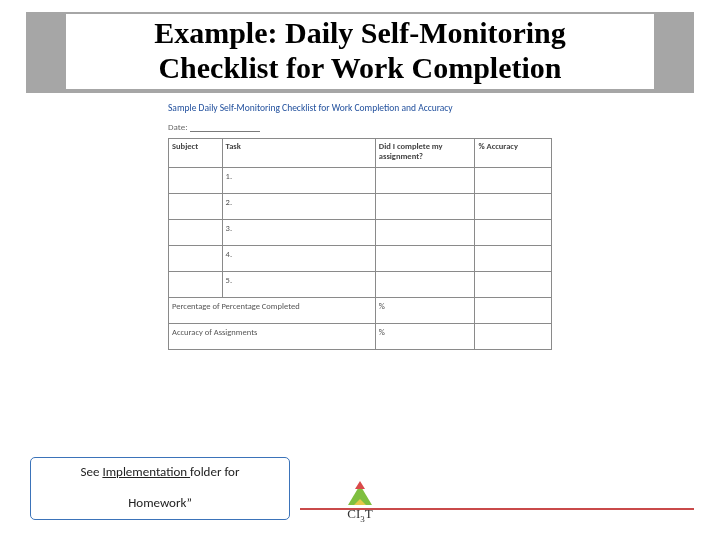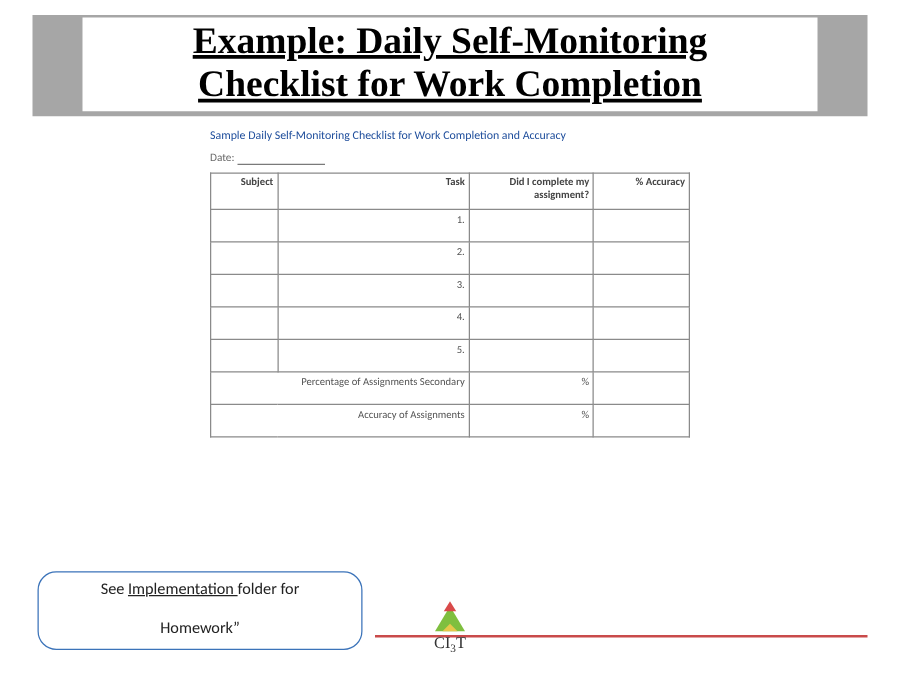--- a/index.html
+++ b/index.html
@@ -8,21 +8,20 @@
     height: 540px;
     background: #ffffff;
     font-family: Calibri, Arial, sans-serif;
     position: relative;
     overflow: hidden;
   }
   .title-bar {
     background: #a6a6a6;
     margin: 12px 26px 0 26px;
     padding: 2px 0 4px 0;
-    text-decoration: underline;
   }
   .title-box {
     background: #ffffff;
     margin: 0 auto;
     width: 88%;
     text-align: center;
     font-family: "Times New Roman", serif;
     font-weight: bold;
     font-size: 30px;
     line-height: 1.15;
@@ -65,21 +64,21 @@
   }
   table.grid {
     border-collapse: collapse;
     width: 100%;
     font-size: 8.5px;
     color: #555555;
   }
   table.grid th, table.grid td {
     border: 1px solid #8a8a8a;
     padding: 3px 3px;
-    text-align: right;
+    text-align: left;
     vertical-align: top;
     font-weight: normal;
     height: 26px;
   }
   table.grid th {
     font-weight: bold;
     color: #444444;
     height: auto;
     padding: 3px 3px 6px 3px;
     line-height: 1.15;
@@ -88,21 +87,21 @@
   .col-task { width: 40%; }
   .col-did { width: 26%; }
   .col-acc { width: 20%; }
   .span-row td { height: 20px; }
   .callout {
     position: absolute;
     left: 30px;
     bottom: 20px;
     width: 260px;
     border: 1.5px solid #3b73b9;
-    border-radius: 15px;
+    border-radius: 5px;
     background: #ffffff;
     padding: 6px 10px 8px 10px;
     text-align: center;
     font-family: Calibri, Arial, sans-serif;
     font-size: 13px;
     line-height: 1.2;
     color: #222222;
   }
   .callout .u { text-decoration: underline; }
   .footer-line {
@@ -213,21 +212,21 @@
           <td></td>
           <td></td>
         </tr>
       <tr>
           <td></td>
           <td>5.</td>
           <td></td>
           <td></td>
         </tr>
       <tr class="span-row">
-          <td colspan="2">Percentage of Assignments Secondary</td>
+          <td colspan="2">Percentage of Percentage Completed</td>
           <td>%</td>
           <td></td>
         </tr>
       <tr class="span-row">
           <td colspan="2">Accuracy of Assignments</td>
           <td>%</td>
           <td></td>
         </tr>
     </tbody>
   </table>

